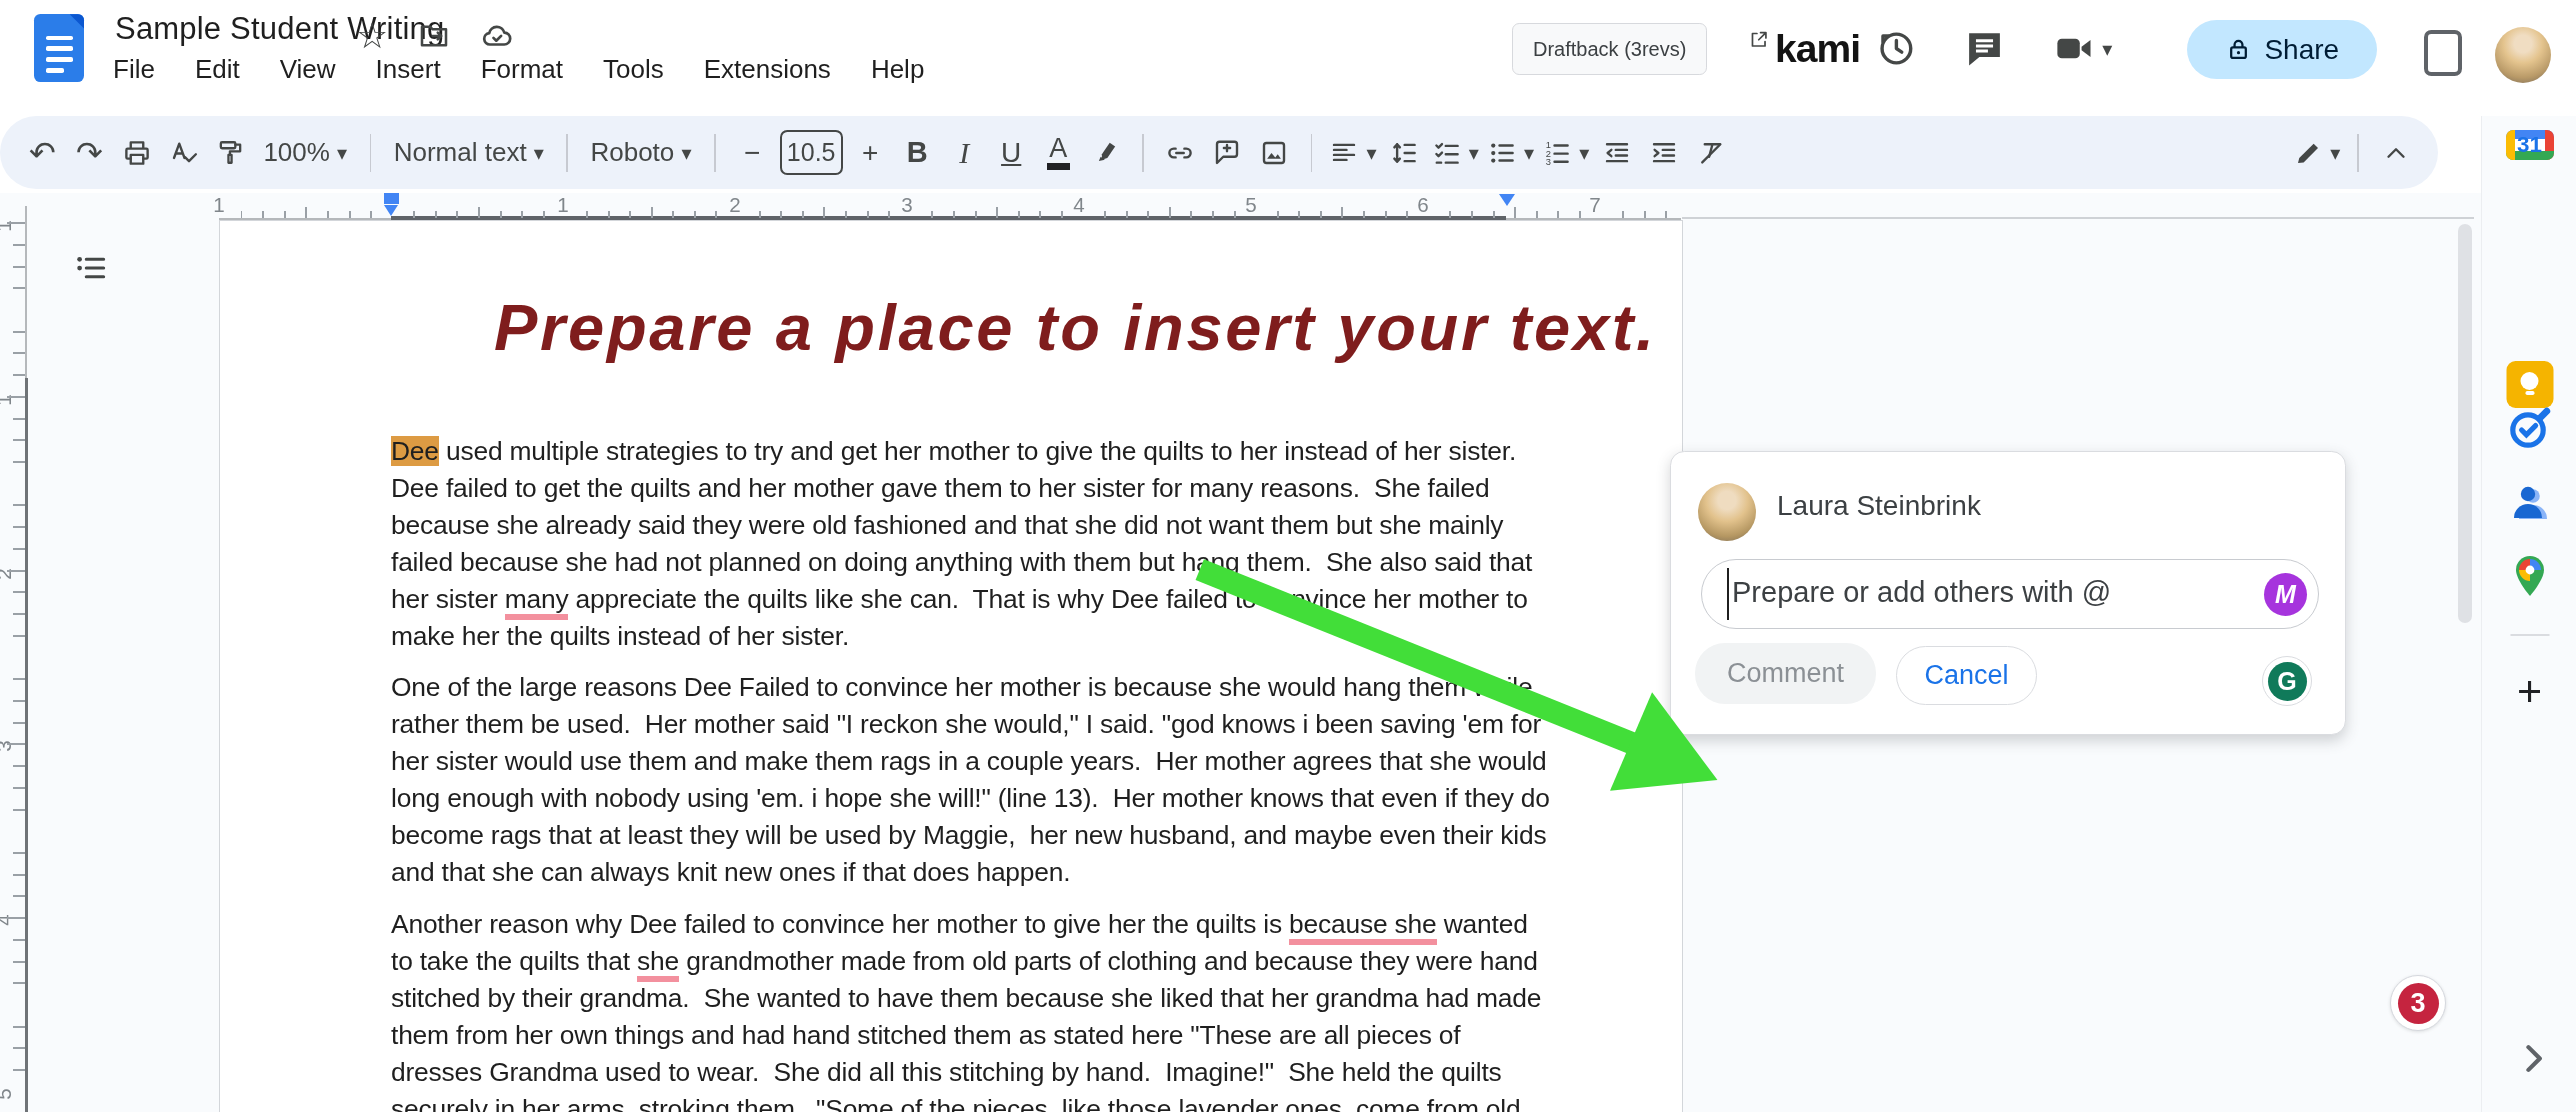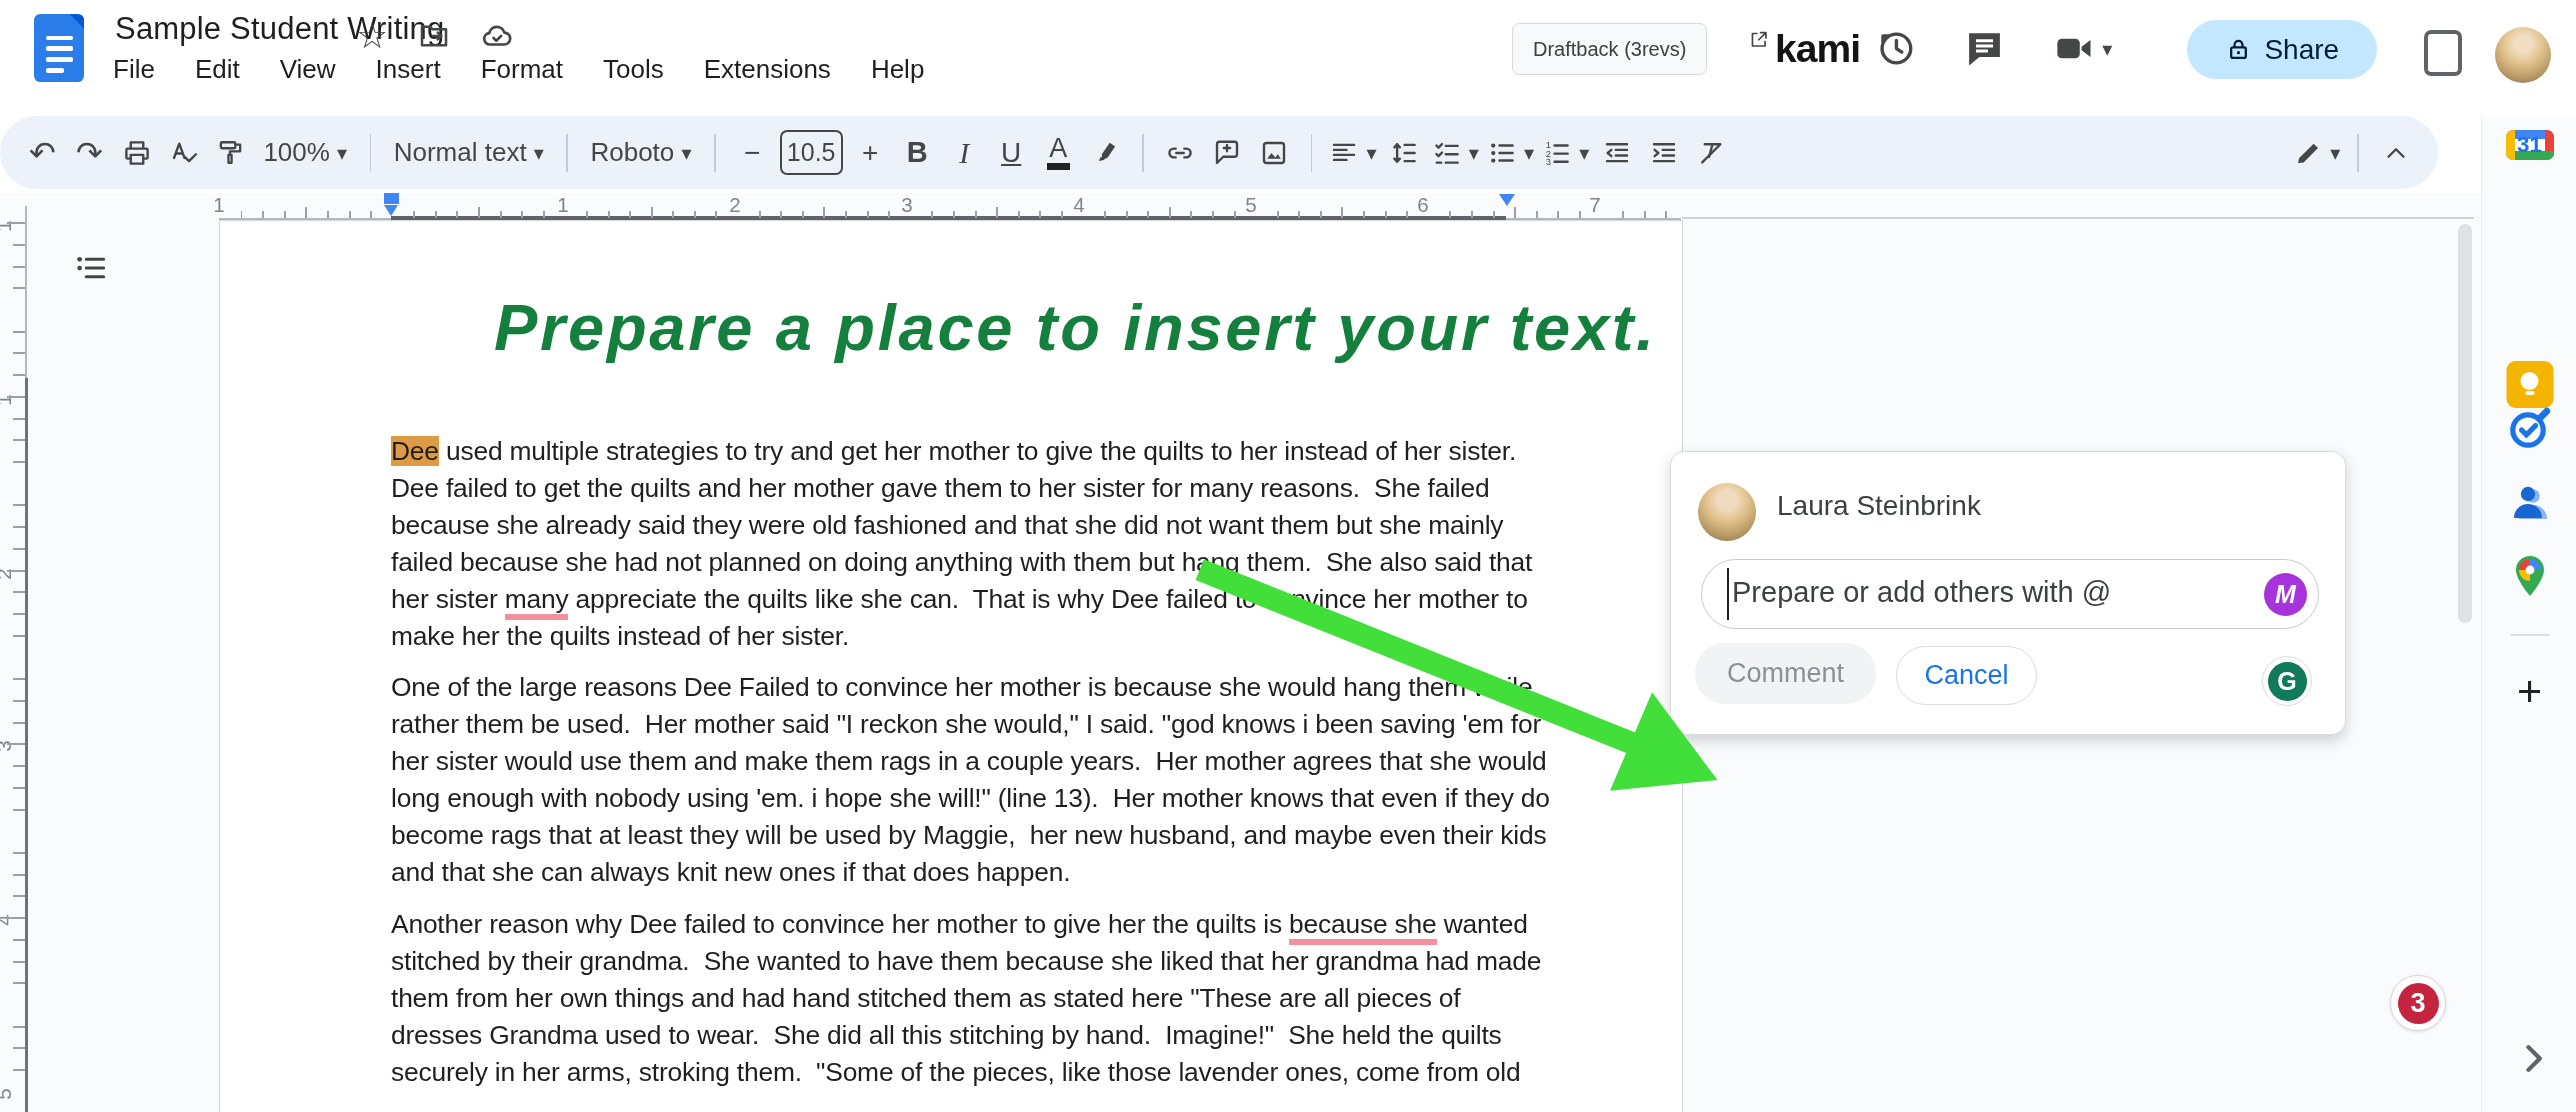--- a/index.html
+++ b/index.html
@@ -58,21 +58,21 @@
   .marker{position:absolute;width:0;height:0;}
   #ind-sq{left:384px;top:0px;width:15px;height:10.7px;background:#4285f4;}
   #ind-tri-l{left:384px;top:11.6px;border-left:7.6px solid transparent;border-right:7.6px solid transparent;border-top:11.6px solid #4285f4;}
   #ind-tri-r{left:1499px;top:0.9px;border-left:8px solid transparent;border-right:8px solid transparent;border-top:12.5px solid #4285f4;}
   #outline-icon{position:absolute;left:72px;top:56px;}
   #doc-text{position:absolute;left:391px;top:240px;width:1130px;color:#1f1f1f;}
   .para{margin:0 0 14.3px 0;}
   .line{white-space:pre;height:37px;line-height:37px;font-size:26.4px;letter-spacing:-0.2px;}
   .hl{background:#dd9b43;margin-top:23px;}
   .u{border-bottom:6.3px solid #F3909E;}
-  #red-note{position:absolute;left:494px;top:97px;font-size:65px;font-weight:700;font-style:italic;color:#15803d;letter-spacing:2.7px;white-space:nowrap;}
+  #red-note{position:absolute;left:494px;top:97px;font-size:65px;font-weight:700;font-style:italic;color:#7f1d1d;letter-spacing:2.7px;white-space:nowrap;}
   #arrow-svg{position:absolute;left:1146px;top:166px;z-index:30;pointer-events:none;}
   #ruler-ext{position:absolute;left:1682px;top:24px;width:792px;height:1.8px;background:#cfd2d6;}
   
   #comment-card{left:1670px;top:451px;width:674px;height:282px;background:#fff;border:0.9px solid #dadce0;border-radius:14.3px;box-shadow:0 5.4px 14.3px rgba(60,64,67,.22);z-index:20;}
   #comment-avatar{position:absolute;left:27px;top:31px;width:58px;height:58px;border-radius:50%;background:radial-gradient(circle at 50% 30%,#efdcc0 18%,#e2c28c 42%,#b59762 72%,#6e6253 100%);}
   #comment-author{position:absolute;left:106px;top:38px;font-size:28px;font-weight:500;color:#3c4043;}
   #comment-input{position:absolute;left:30px;top:107px;width:618px;height:70px;border:1.8px solid #c8cbd0;border-radius:36px;box-sizing:border-box;background:#fff;}
   #comment-cursor{position:absolute;left:56px;top:116px;width:2.2px;height:52px;background:#1f1f1f;}
   #comment-placeholder{position:absolute;left:61px;top:124px;font-size:29px;color:#3c4043;}
   #mote-btn{position:absolute;left:593px;top:121px;width:43px;height:43px;border-radius:50%;background:#a634dd;color:#fff;display:flex;align-items:center;justify-content:center;font-size:25px;font-weight:800;font-style:italic;}
@@ -453,20 +453,21 @@
       <div class="para">
         <div class="line"><span>One of the large reasons Dee Failed to convince her mother is because she would hang them while</span></div>
         <div class="line"><span>rather them be used.  Her mother said "I reckon she would," I said. "god knows i been saving 'em for</span></div>
         <div class="line"><span>her sister would use them and make them rags in a couple years.  Her mother agrees that she would</span></div>
         <div class="line"><span>long enough with nobody using 'em. i hope she will!" (line 13).  Her mother knows that even if they do</span></div>
         <div class="line"><span>become rags that at least they will be used by Maggie,  her new husband, and maybe even their kids</span></div>
         <div class="line"><span>and that she can always knit new ones if that does happen.</span></div>
       </div>
       <div class="para">
         <div class="line"><span>Another reason why Dee failed to convince her mother to give her the quilts is </span><span class="u">because she</span><span> wanted</span></div>
+        <div class="line"><span>to take the quilts that </span><span class="u">she</span><span> grandmother made from old parts of clothing and because they were hand</span></div>
         <div class="line"><span>stitched by their grandma.  She wanted to have them because she liked that her grandma had made</span></div>
         <div class="line"><span>them from her own things and had hand stitched them as stated here "These are all pieces of</span></div>
         <div class="line"><span>dresses Grandma used to wear.  She did all this stitching by hand.  Imagine!"  She held the quilts</span></div>
         <div class="line"><span>securely in her arms, stroking them.  "Some of the pieces, like those lavender ones, come from old</span></div>
       </div>
     </div>
 
   <div id="red-note">Prepare a place to insert your text.</div>
 
   <svg id="arrow-svg" width="627" height="448" viewBox="0 0 700 500">

